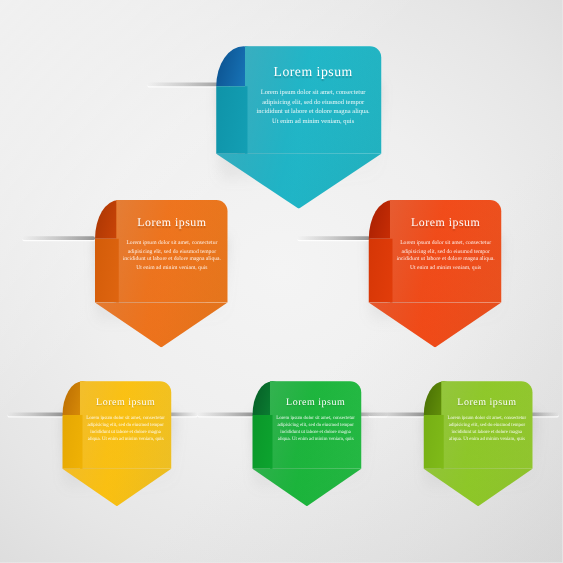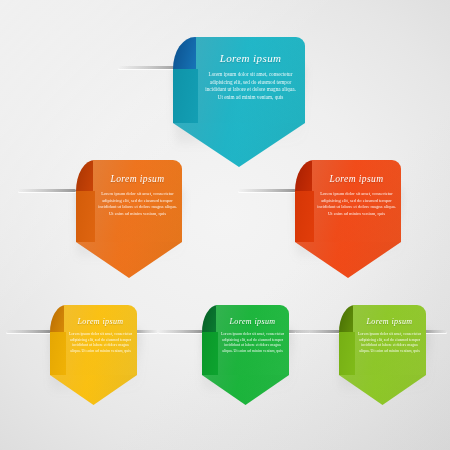--- a/index.html
+++ b/index.html
@@ -77,21 +77,20 @@
   }
 
   
   .txt{position:absolute;color:#fff;text-align:center;}
   .title{
     font-family:"Liberation Serif",serif;
     font-weight:400;
     letter-spacing:.4px;
     white-space:nowrap;
     text-shadow:0 1px 1px rgba(0,0,0,.18);
-    font-style:italic;
   }
   .body{
     font-family:"Liberation Serif",serif;
     color:rgba(255,255,255,.90);
     line-height:1.45;
   }
 </style>
 </head>
 <body>
 

